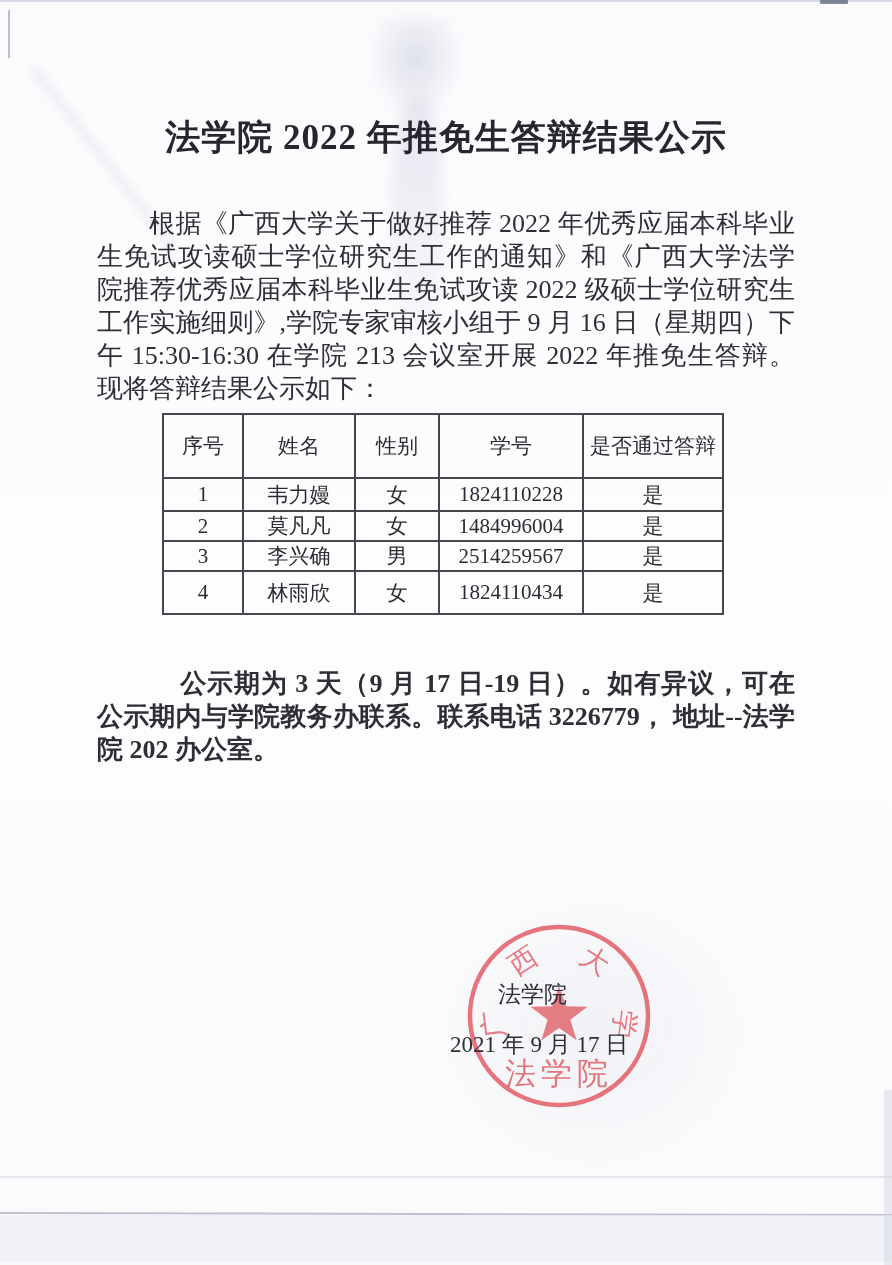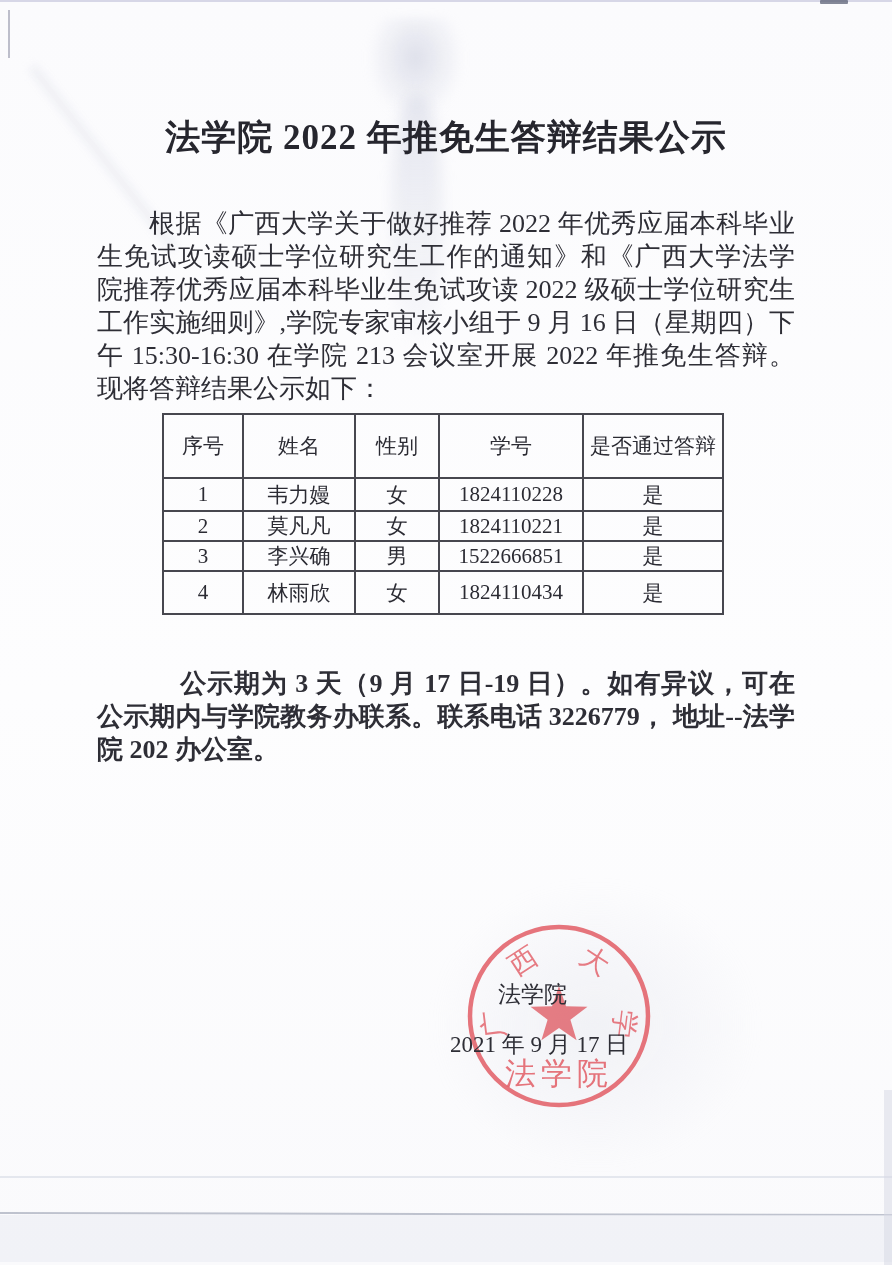--- a/index.html
+++ b/index.html
@@ -159,28 +159,28 @@
           <td>1</td>
           <td>韦力嫚</td>
           <td>女</td>
           <td>1824110228</td>
           <td>是</td>
         </tr>
         <tr class="row-2">
           <td>2</td>
           <td>莫凡凡</td>
           <td>女</td>
-          <td>1824110221</td>
+          <td>1484996004</td>
           <td>是</td>
         </tr>
         <tr class="row-3">
           <td>3</td>
           <td>李兴确</td>
           <td>男</td>
-          <td>1522666851</td>
+          <td>2514259567</td>
           <td>是</td>
         </tr>
         <tr class="row-4">
           <td>4</td>
           <td>林雨欣</td>
           <td>女</td>
           <td>1824110434</td>
           <td>是</td>
         </tr>
       </tbody>

